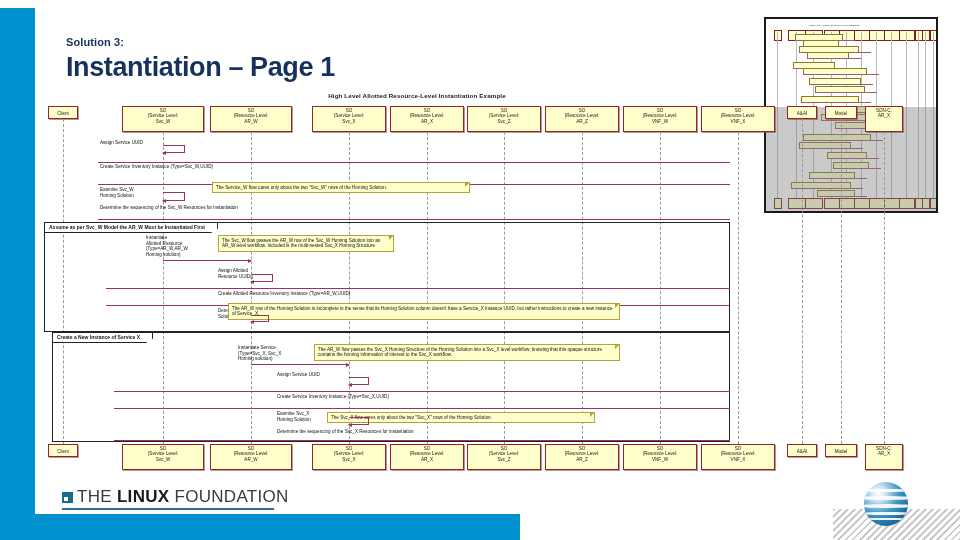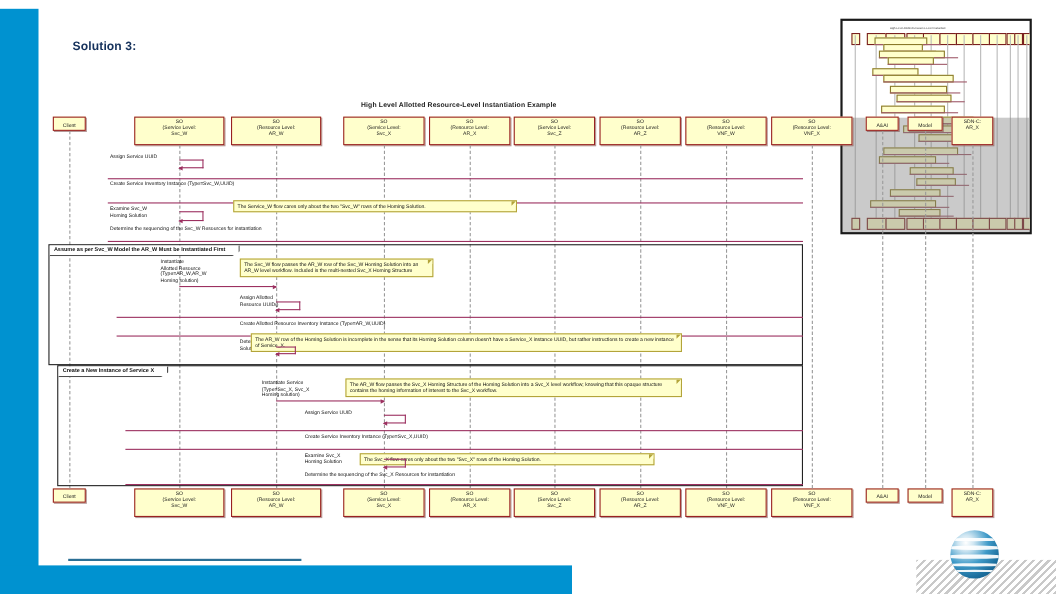--- a/index.html
+++ b/index.html
@@ -67,20 +67,21 @@
 </style>
 </head>
 <body>
 
 <div class="slide">
 
   <div class="left-bar"></div>
   <div class="bottom-band"></div>
 
   <div class="eyebrow">Solution 3:</div>
+  <div class="title">Instantiation – Page 1</div>
 
   <div class="thumb">
     <div class="thumb-inner" id="thumb-content">
         <div class="ttitle">High Level Allotted Resource-Level Instantiati</div>
         <div class="thdr" style="left:5.142857142857142px;width:5.714285714285714px;"></div>
         <div class="tline" style="left:8px;"></div>
         <div class="thdr" style="left:5.142857142857142px;width:5.714285714285714px;top:176px;"></div>
         <div class="thdr" style="left:19.238095238095237px;width:15.619047619047619px;"></div>
         <div class="tline" style="left:27.047619047619047px;"></div>
         <div class="thdr" style="left:19.238095238095237px;width:15.619047619047619px;top:176px;"></div>
@@ -322,20 +323,24 @@
         <div class="hr" style="left: 72px; top: 316px; width: 616px;"></div>
         <div class="msglbl" style="left: 235px; top: 319px;">Examine Svc_X
 Homing Solution</div>
         <div class="note" style="left: 285px; top: 320px; width: 268px;">The Svc_X flow cares only about the two "Svc_X" rows of the Homing Solution.</div>
         <div class="selfmsg" style="left: 307px; top: 325px; width: 20px; height: 8px;"></div>
         <div class="msglbl" style="left: 235px; top: 337px;">Determine the sequencing of the Svc_X Resources for instantiation</div>
         <div class="hr" style="left: 72px; top: 348px; width: 616px;"></div>
       </div>
   </div>
 
+  <div class="lf">
+    <div class="lf-mark"></div>
+    <div class="lf-text"><span>THE </span><b>LINUX</b><span> FOUNDATION</span></div>
+  </div>
   <div class="lf-rule"></div>
 
   <div class="hatch"></div>
   <div class="att">
     <i style="top:7px"></i>
       <i style="top:14px;height:4px"></i>
       <i style="top:22px;height:4px"></i>
       <i style="top:30px"></i>
       <i style="top:36px;height:2px"></i>
   </div>

